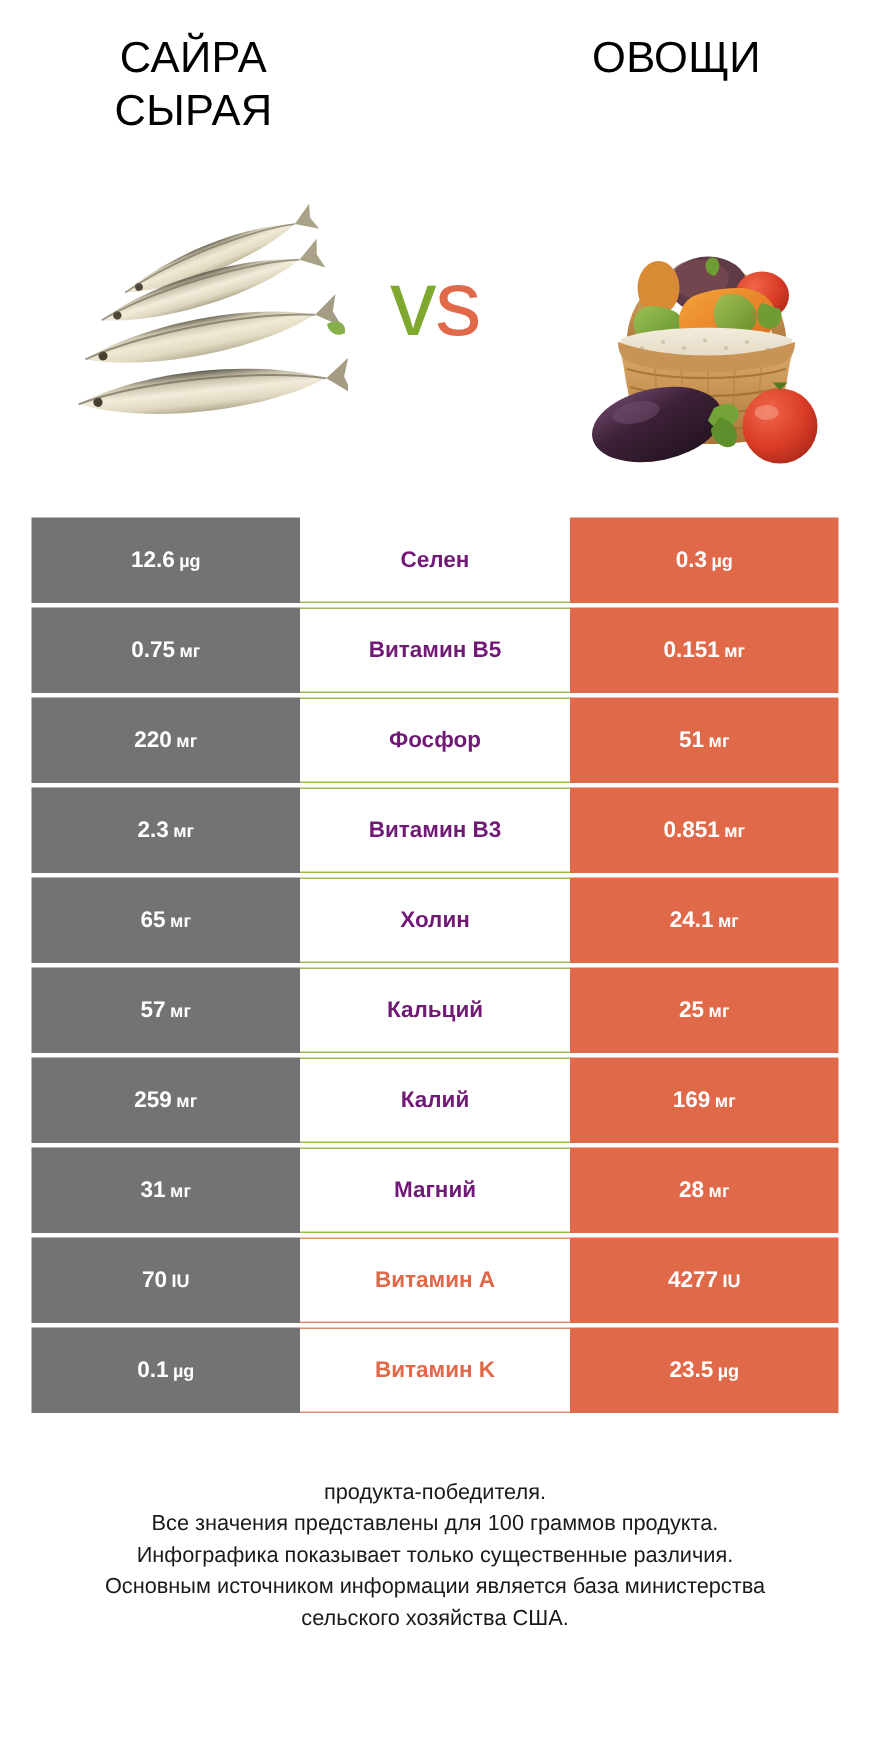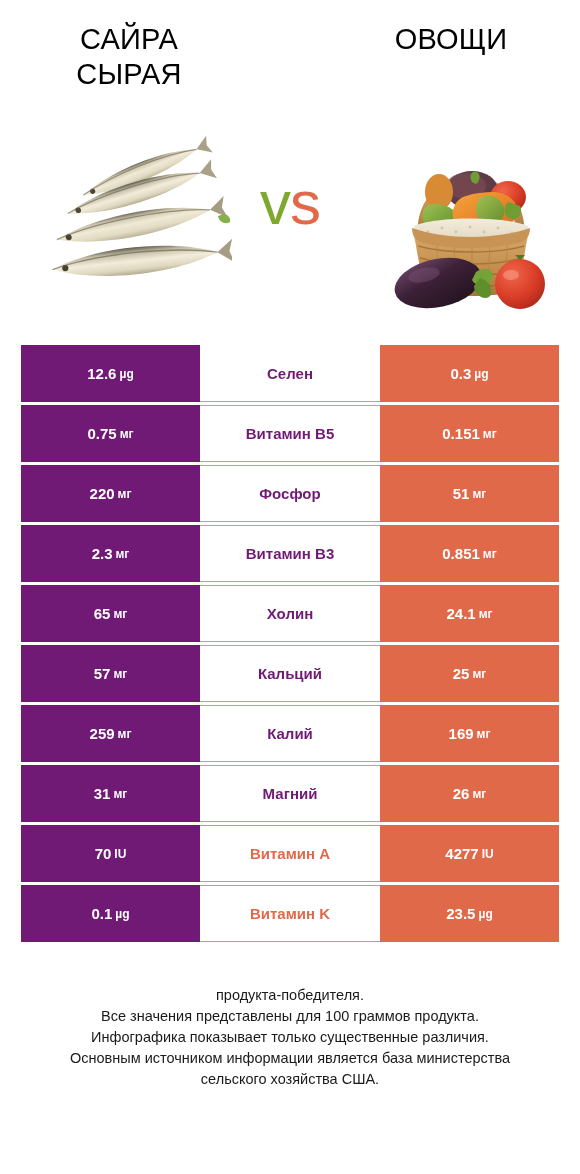--- a/index.html
+++ b/index.html
@@ -68,21 +68,21 @@
     display: flex;
     align-items: center;
     justify-content: center;
     font-size: 15px;
     font-weight: 700;
     box-sizing: border-box;
     text-align: center;
   }
   .cell-left {
     width: 179px;
-    background: #701a75;
+    background: #737373;
     color: #ffffff;
   }
   .cell-right {
     width: 179px;
     background: #E0694A;
     color: #ffffff;
   }
   .cell-mid {
     width: 180px;
     background: #ffffff;
@@ -350,21 +350,21 @@
         <span class="val-unit">мг</span>
       </div>
     </div>
     <div class="row win-left">
       <div class="cell cell-left">
         <span class="val-num">31</span>
         <span class="val-unit">мг</span>
       </div>
       <div class="cell cell-mid">Магний</div>
       <div class="cell cell-right">
-        <span class="val-num">26</span>
+        <span class="val-num">28</span>
         <span class="val-unit">мг</span>
       </div>
     </div>
     <div class="row win-right">
       <div class="cell cell-left">
         <span class="val-num">70</span>
         <span class="val-unit">IU</span>
       </div>
       <div class="cell cell-mid">Витамин A</div>
       <div class="cell cell-right">

